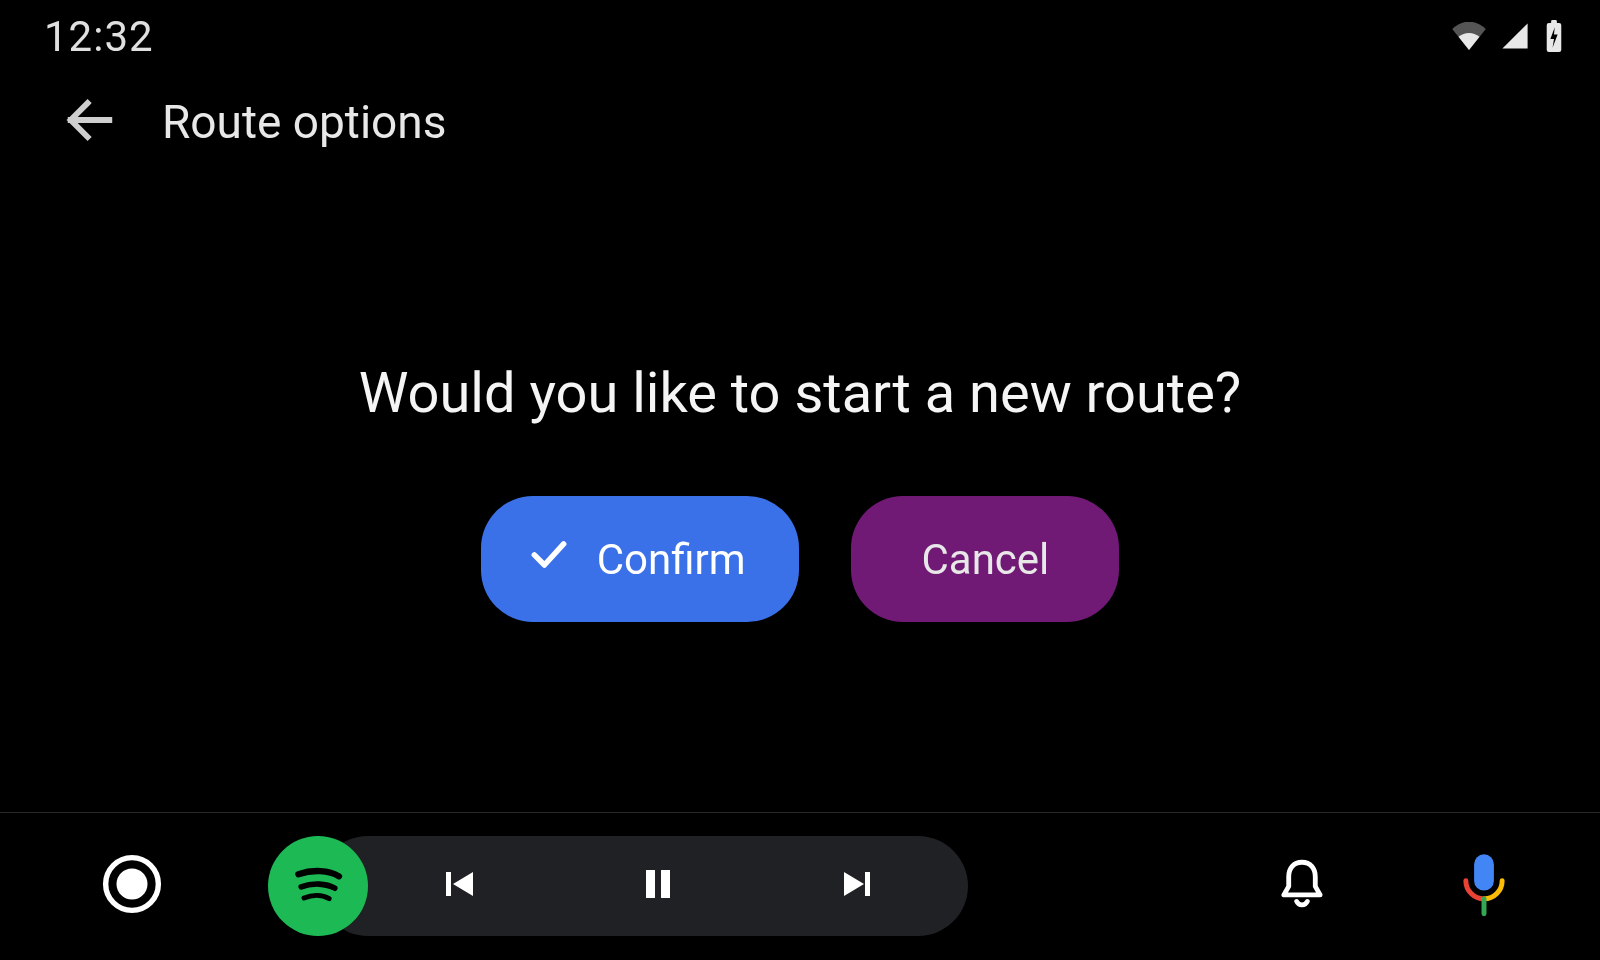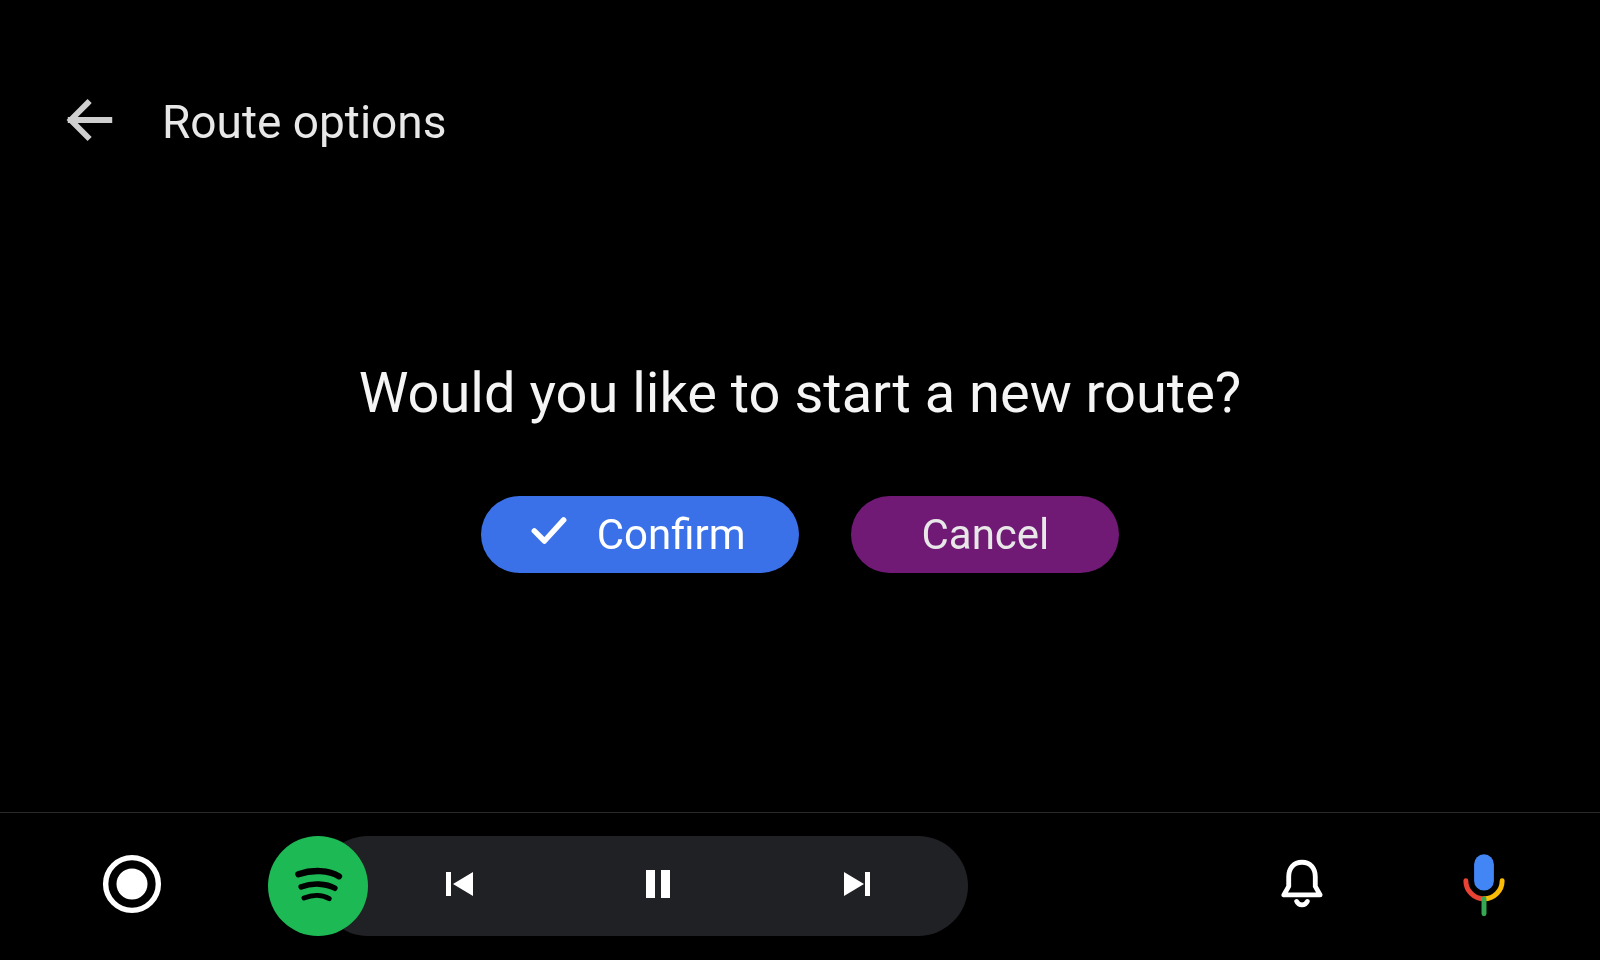--- a/index.html
+++ b/index.html
@@ -81,21 +81,21 @@
     font-weight: 400;
     color: #f5f5f5;
     text-align: center;
   }
   .dialog-actions {
     margin-top: 70px;
     display: flex;
     gap: 52px;
   }
   .pill-btn {
-    height: 77px;
+    height: 126px;
     border-radius: 52px;
     display: flex;
     align-items: center;
     justify-content: center;
     gap: 26px;
     font-size: 42px;
     font-weight: 400;
     padding: 0 58px;
     cursor: pointer;
     min-width: 260px;
@@ -174,20 +174,43 @@
     width:72px;height:72px;
     display:flex;align-items:center;justify-content:center;
     cursor:pointer;
   }
 </style>
 </head>
 <body>
 
 <div class="screen">
 
+  <div class="status-bar">
+    <div class="status-time">12:32</div>
+    <div class="status-right">
+      <span>
+        <svg width="34" height="28" viewBox="0 0 24 20">
+          <path d="M12 20 L0 5 C7 -2 17 -2 24 5 Z" fill="#555"></path>
+          <path d="M12 20 L4.5 10.6 C8.8 6.9 15.2 6.9 19.5 10.6 Z" fill="#e8e8e8"></path>
+        </svg>
+      </span>
+      <span>
+        <svg width="30" height="28" viewBox="0 0 20 20">
+            <path d="M1 19 L19 19 L19 1 Z" fill="#e8e8e8"></path>
+          </svg>
+      </span>
+      <span>
+        <svg width="20" height="32" viewBox="0 0 12 22">
+          <rect x="1" y="2" width="10" height="20" rx="1.5" fill="#e8e8e8"></rect>
+          <rect x="4" y="0" width="4" height="3" rx="1" fill="#e8e8e8"></rect>
+          <path d="M6.5 5 L3.5 13 H6 L5 19 L8.5 10 H6 Z" fill="#000"></path>
+        </svg>
+      </span>
+    </div>
+  </div>
 
   <div class="header">
     <div class="back-btn">
       <span>
         <svg width="58" height="58" viewBox="0 0 24 24" fill="none">
           <path d="M20 12H4M4 12L11 5M4 12L11 19" stroke="#cfcfcf" stroke-width="2.4" stroke-linecap="square"></path>
         </svg>
       </span>
     </div>
     <div class="page-title">Route options</div>

